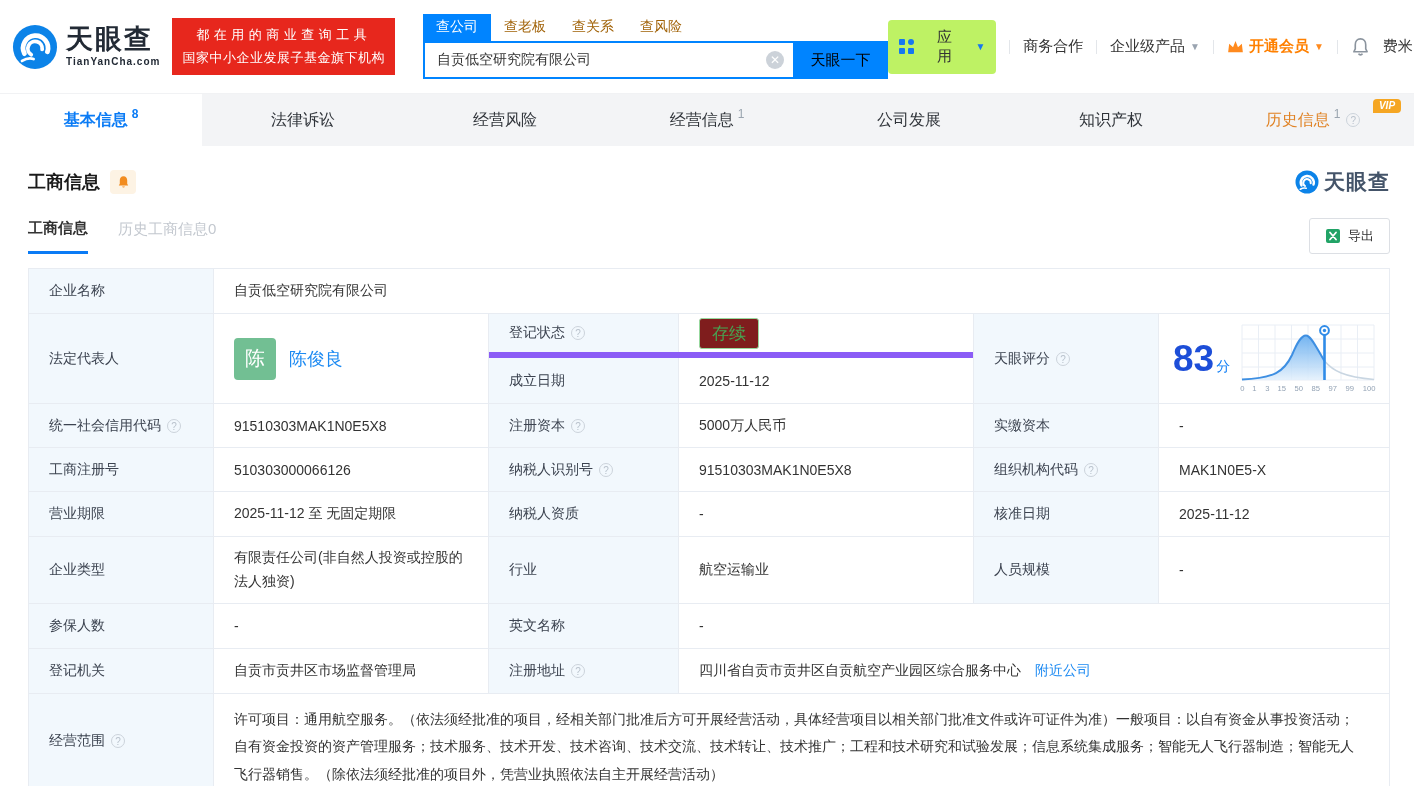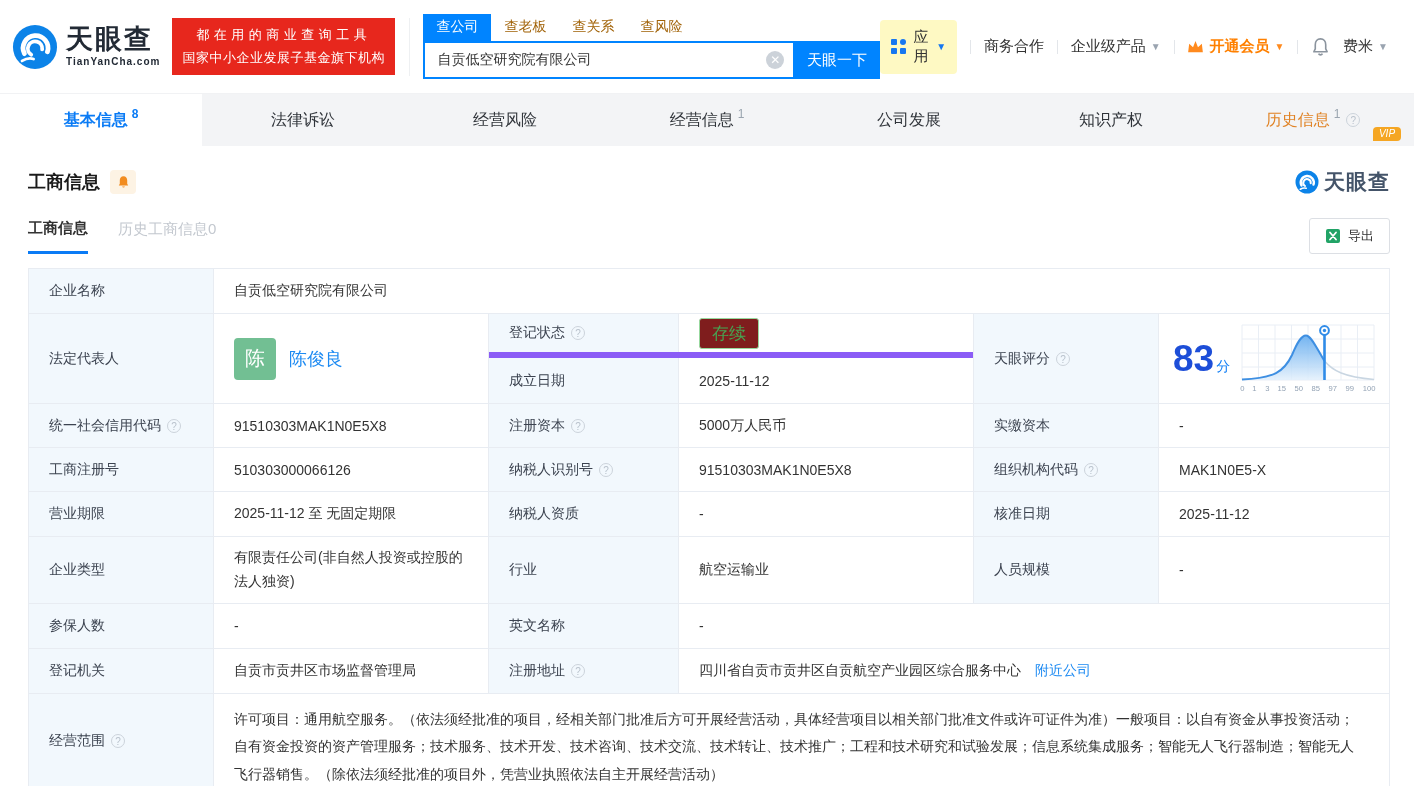--- a/index.html
+++ b/index.html
@@ -25,26 +25,26 @@
   .search-tab.active { background:#0084ff; color:#fff; }
   .search-bar { display:flex; }
   .search-box { position:relative; width:370px; }
   .search-input { width:100%; height:38px; border:2px solid #0084ff; border-right:none;
                   padding:0 34px 0 12px; font-size:14px; color:#333; outline:none;
                   font-family:inherit; }
   .clear-ic { position:absolute; right:9px; top:10px; width:18px; height:18px; border-radius:50%;
               background:#ccd2d9; color:#fff; font-size:12px; line-height:18px; text-align:center;
               cursor:pointer; }
   .clear-ic::before { content:"✕"; }
-  .search-btn { width:87px; height:38px; background:#0084ff; color:#ffffff; border:none;
+  .search-btn { width:95px; height:38px; background:#0084ff; color:#000000; border:none;
                 font-size:15px; cursor:pointer; font-family:inherit; white-space:nowrap; }
 
   .hdr-menu { margin-left:auto; display:flex; align-items:center; gap:13px; }
-  .apps-btn { background:#fef9c3; border-radius:4px; padding:8px 11px; display:flex;
-              align-items:center; gap:7px; font-size:15px; color:#333; cursor:pointer; }
+  .apps-btn { background:#bef264; border-radius:4px; padding:8px 11px; display:flex;
+              align-items:center; gap:23px; font-size:15px; color:#333; cursor:pointer; }
   .grid-ic { width:15px; height:15px; display:grid; grid-template-columns:6px 6px; grid-gap:3px; }
   .grid-ic i { width:6px; height:6px; background:#1677f0; border-radius:1px; }
   .grid-ic i.rd { border-radius:50%; }
   .caret { font-size:10px; color:#9aa4b0; }
   .caret.blue { color:#1677f0; }
   .caret.orange { color:#ff8a1e; }
   .vdiv { width:1px; height:14px; background:#e3e6ea; }
   .menu-item { font-size:15px; color:#333; cursor:pointer; white-space:nowrap;
                display:flex; align-items:center; gap:5px; }
   .vip-item { color:#ff8000; font-weight:600; }
@@ -56,22 +56,22 @@
               font-size:16px; color:#30343a; cursor:pointer; position:relative; }
   .main-tab.active { background:#fff; color:#0a7bf5; font-weight:bold; }
   .t-count { font-size:12px; color:#9aa4af; margin-left:4px; position:relative; top:-6px; }
   .main-tab.active .t-count { color:#0a7bf5; }
   .main-tab.history .t-label { color:#e08326; }
   .q { display:inline-block; width:14px; height:14px; border:1px solid #ccd3db; border-radius:50%;
        color:#b9c2cc; font-size:10px; line-height:13px; text-align:center; margin-left:6px;
        flex:none; }
   .q::before { content:"?"; }
   .vip-badge { position:absolute; top:5px; margin-left:148px; background:#f5a623; color:#fff;
-               font-size:10px; font-weight:normal; font-style:italic; padding:1px 6px 2px;
-               border-radius:4px 4px 4px 0;margin-top:28px; }
+               font-size:10px; font-weight:bold; font-style:italic; padding:1px 6px 2px;
+               border-radius:4px 4px 4px 0; }
 
   
   .section { padding:0 24px 0 28px; }
   .section-header { display:flex; align-items:center; margin-top:22px; }
   .section-title { font-size:18px; font-weight:bold; color:#1a1a1a; }
   .bell-chip { margin-left:10px; width:26px; height:24px; background:#fdf3e4; border-radius:4px;
                display:flex; align-items:center; justify-content:center; cursor:pointer; }
   .watermark { margin-left:auto; display:flex; align-items:center; gap:5px; }
   .wm-title { font-size:21px; font-weight:bold; color:#445469; letter-spacing:1px; }
 

